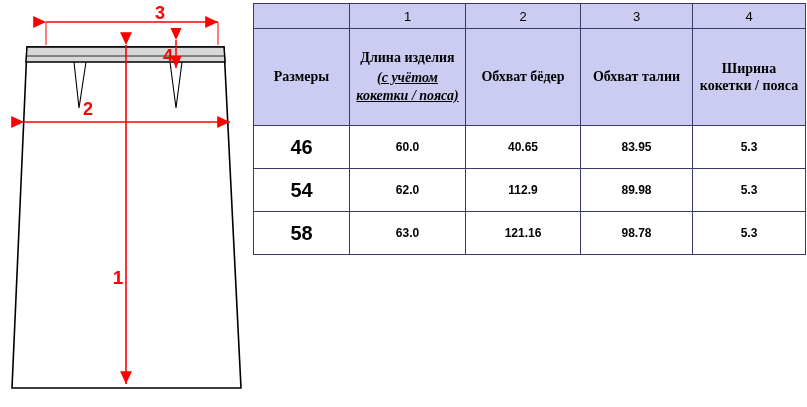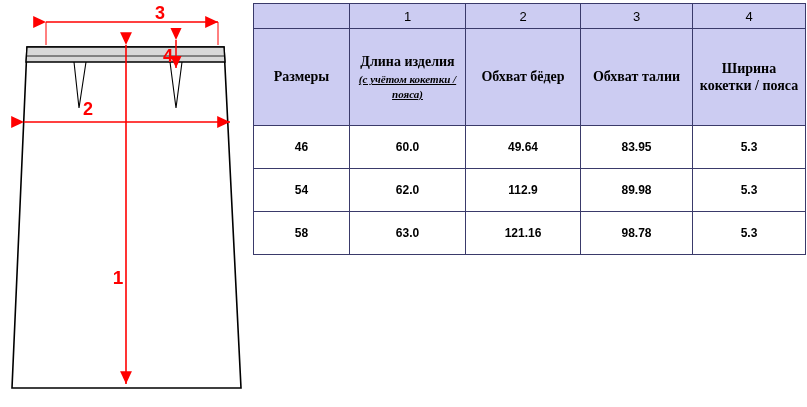--- a/index.html
+++ b/index.html
@@ -67,35 +67,35 @@
   tr.header td {
     background: #ccccf2;
     font-weight: bold;
     font-size: 14px;
     height: 92px;
     line-height: 1.25;
     font-family: Liberation Serif, serif;
   }
   tr.header td .small-italic {
     display: block;
-    font-size: 11px;
+    font-size: 14px;
     font-style: italic;
     font-weight: bold;
     text-decoration: underline;
     line-height: 1.3;
     margin-top: 2px;
   }
   tr.data td {
     height: 38px;
     font-weight: bold;
     font-size: 12px;
     background: #ffffff;
   }
   tr.data td.col0 {
-    font-size: 12px;
+    font-size: 20px;
     text-align: center;
   }
   .c0 { width: 96px; }
   .c1 { width: 116px; }
   .c2 { width: 115px; }
   .c3 { width: 112px; }
   .c4 { width: 113px; }
 </style>
 </head>
 <body>
@@ -173,21 +173,21 @@
             <span class="small-italic">(с учётом кокетки / пояса)</span>
           </td>
           <td>Обхват бёдер</td>
           <td>Обхват талии</td>
           <td>Ширина кокетки / пояса</td>
         </tr>
 
         <tr class="data">
           <td class="col0">46</td>
           <td>60.0</td>
-          <td>49.64</td>
+          <td>40.65</td>
           <td>83.95</td>
           <td>5.3</td>
         </tr>
         <tr class="data">
           <td class="col0">54</td>
           <td>62.0</td>
           <td>112.9</td>
           <td>89.98</td>
           <td>5.3</td>
         </tr>

